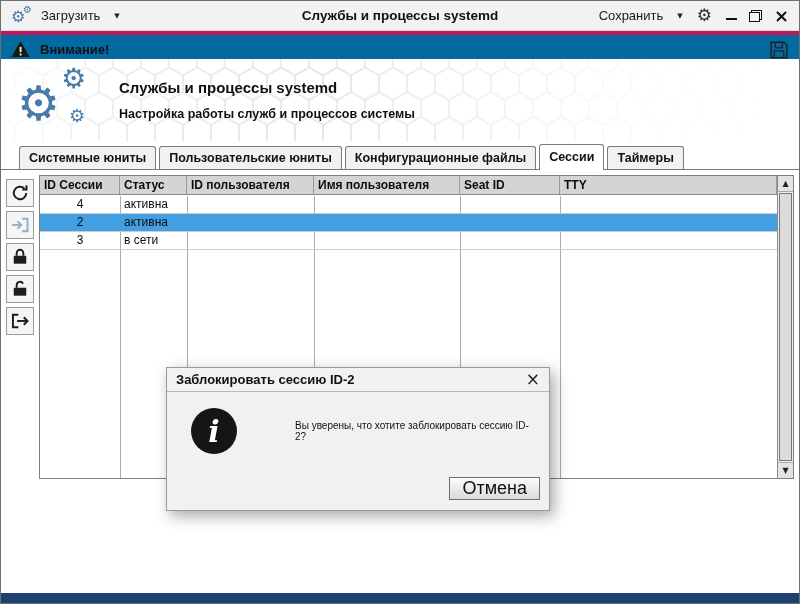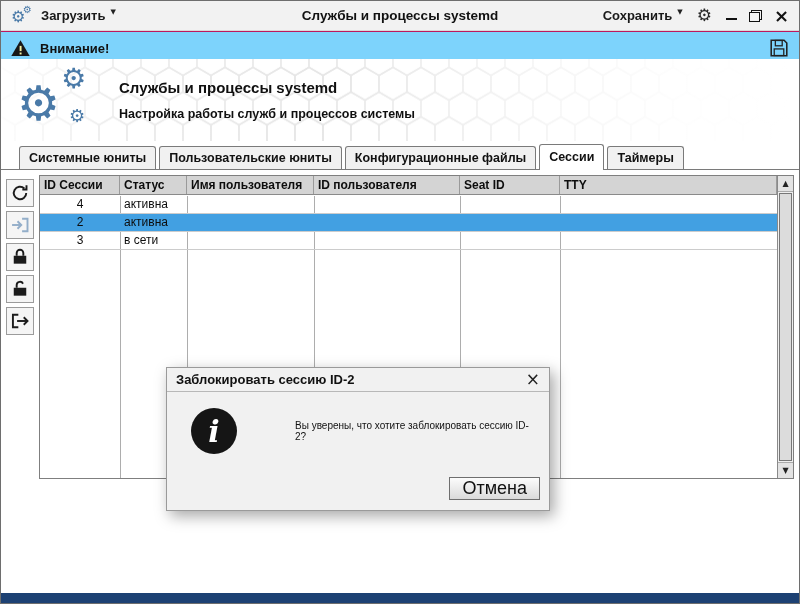--- a/index.html
+++ b/index.html
@@ -8,35 +8,35 @@
   .window { position:relative; width:800px; height:604px; background:#fff; border:1px solid #6e6e6e; overflow:hidden; }
 
   
   .titlebar { position:absolute; top:0; left:0; right:0; height:30px; background:#f2f2f2;
               border-bottom:1px solid #d9d9d9; display:flex; align-items:center; padding:0 10px; }
   .tb-left { display:flex; align-items:center; gap:8px; z-index:2; }
   .app-icon { position:relative; width:22px; height:22px; color:#4a7aa8; }
   .app-icon .gear { position:absolute; font-family:"DejaVu Sans",sans-serif; line-height:1; color:#4a7aa8; }
   .app-icon .ga { font-size:16px; left:0; top:4px; }
   .app-icon .gb { font-size:10px; left:12px; top:0; }
-  .menu-label { font-size:13px; font-weight:bold; color:#1a1a1a; display:flex; gap:5px; }
+  .menu-label { font-size:13px; font-weight:normal; color:#1a1a1a; display:flex; align-items:center; gap:14px; }
   .dd-arrow { font-family:"DejaVu Sans",sans-serif; font-size:7px; color:#222; }
   .tb-title { position:absolute; left:0; right:0; text-align:center; font-size:13.5px; font-weight:bold; color:#111; }
   .tb-right { margin-left:auto; display:flex; align-items:center; gap:14px; z-index:2; }
   .settings-gear { font-family:"DejaVu Sans",sans-serif; font-size:17px; color:#2b2b2b; line-height:1; }
   .win-btns { display:flex; align-items:center; gap:12px; }
   .btn-min { width:11px; height:2px; background:#111; margin-top:6px; }
   .btn-max { position:relative; width:13px; height:12px; }
   .btn-max::before { content:""; position:absolute; right:0; top:0; width:9px; height:8px; border:1px solid #111; }
   .btn-max::after  { content:""; position:absolute; left:0; bottom:0; width:9px; height:8px; border:1px solid #111; background:#f2f2f2; }
   .btn-close { font-family:"DejaVu Sans",sans-serif; font-size:18px; font-weight:bold; color:#111; line-height:1; }
 
   
-  .warnbar { position:absolute; top:30px; left:0; right:0; height:34px; background:#7dd3fc;
-             border-top:1px solid #be185d; border-bottom:1px solid #b7b283;
+  .warnbar { position:absolute; top:30px; left:0; right:0; height:34px; background:#0369a1;
+             border-top:4px solid #be185d; border-bottom:1px solid #b7b283;
              display:flex; align-items:center; gap:9px; padding:0 9px; }
   .warn-label { font-size:13px; font-weight:bold; color:#111; }
   .warn-save { margin-left:auto; display:flex; align-items:center; }
 
   
   .app-header { position:absolute; top:58px; left:0; right:0; height:82px; background:#fff; overflow:hidden; }
   .hex-bg { position:absolute; left:0; top:0; }
   .hex-fade { position:absolute; inset:0;
       background:linear-gradient(90deg, rgba(255,255,255,.92) 0%, rgba(255,255,255,.35) 14%,
                  rgba(255,255,255,.12) 40%, rgba(255,255,255,.55) 62%, rgba(255,255,255,.95) 85%, #fff 100%); }
@@ -222,22 +222,22 @@
             <path d="M16.5 7.5 l4.5 4.5 -4.5 4.5"></path>
           </g>
         </svg>
       </div>
     </div>
 
     <div class="table">
       <div class="thead">
         <div class="th">ID Сессии</div>
         <div class="th">Статус</div>
+        <div class="th">ID пользователя</div>
         <div class="th">Имя пользователя</div>
-        <div class="th">ID пользователя</div>
         <div class="th">Seat ID</div>
         <div class="th">TTY</div>
       </div>
       <div class="tbody">
         <div class="vline" style="left:80px"></div>
         <div class="vline" style="left:147px"></div>
         <div class="vline" style="left:274px"></div>
         <div class="vline" style="left:420px"></div>
         <div class="vline" style="left:520px"></div>
 

